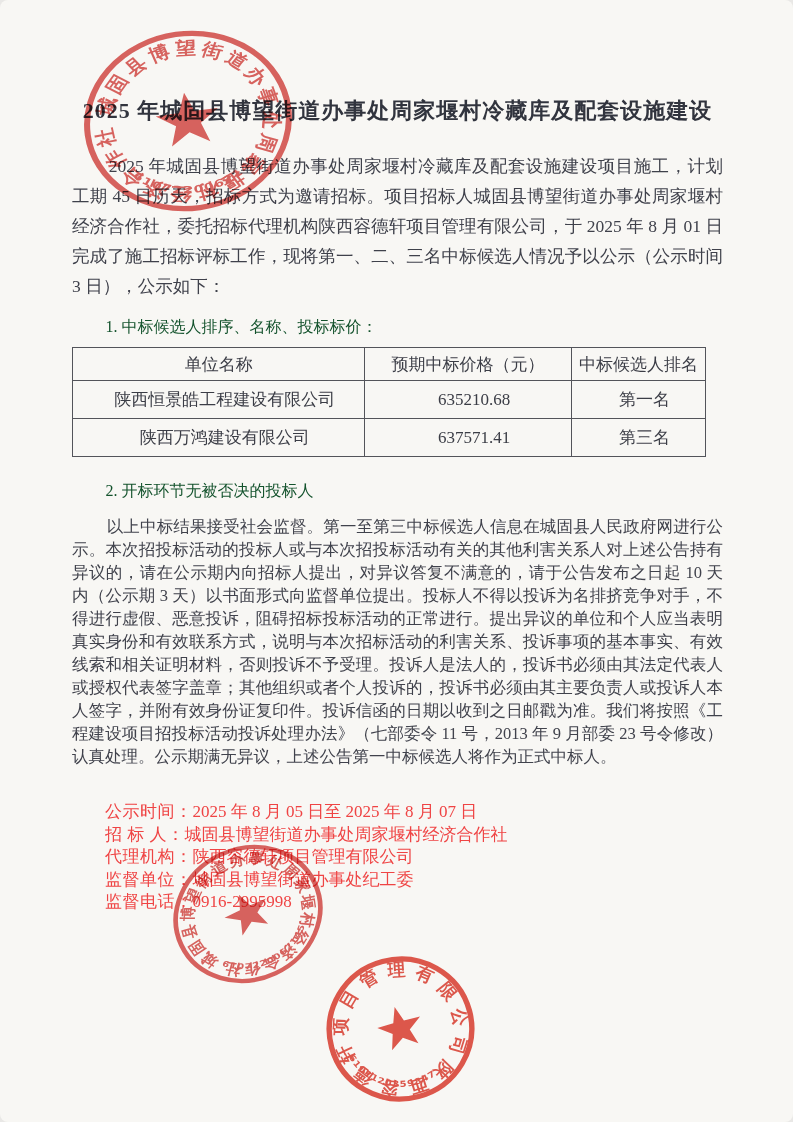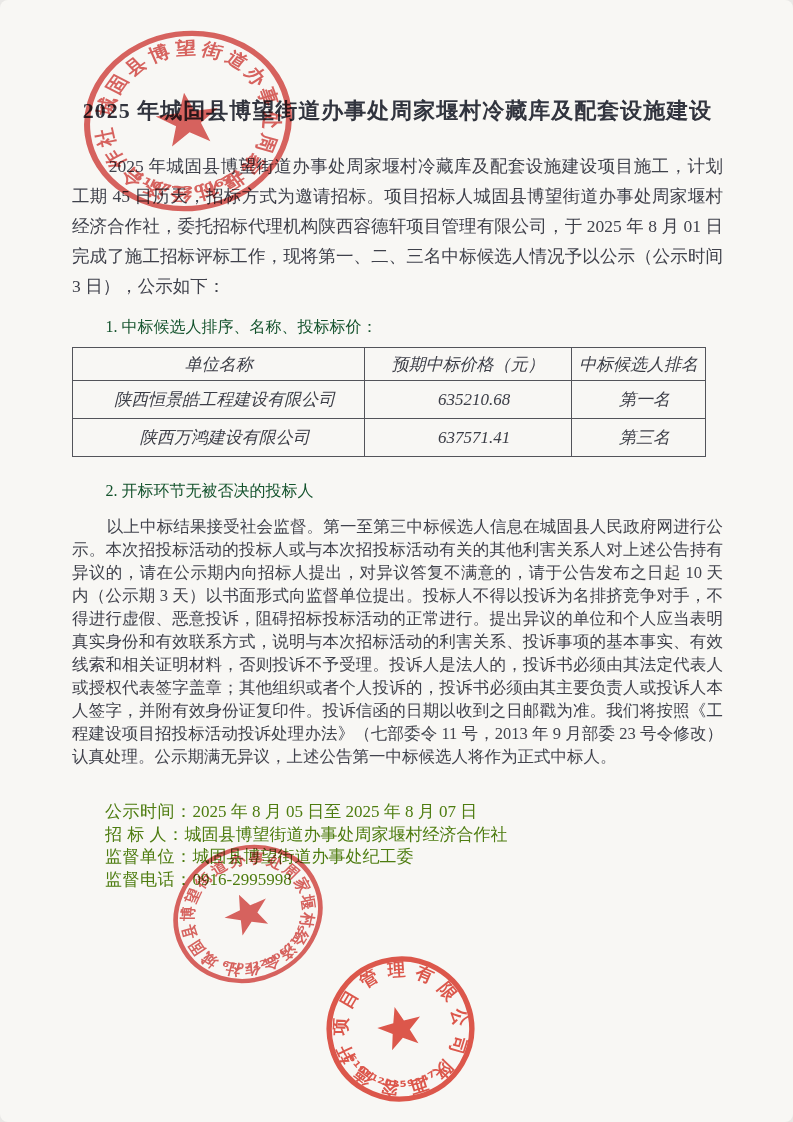--- a/index.html
+++ b/index.html
@@ -23,30 +23,30 @@
   .intro { margin-top:24px; font-size:17.5px; line-height:30px;
            text-align:justify; text-indent:2.1em; color:#3f414b; }
 
   .sec-heading { font-size:16px; color:#14532d; text-indent:2.1em; }
   .sec-heading.first { margin-top:16px; }
   .sec-heading.second { margin-top:24px; }
 
   table.bid-table { margin-top:9px; width:634px; border-collapse:collapse;
                     font-size:17px; color:#3b3d46; table-layout:fixed; }
   .bid-table th, .bid-table td { border:1px solid #53545a; text-align:center;
-                    vertical-align:middle; font-weight:normal; padding:0 4px;font-style:italic; }
+                    vertical-align:middle; font-weight:normal; padding:0 4px; }
   .bid-table th { height:33px; }
   .bid-table td { height:38px;padding-left:16px; }
   .col-name { width:46.2%; } .col-price { width:32.6%; } .col-rank { width:21.2%; }
 
   .body-long { margin-top:13px; font-size:16.5px; line-height:23px;
                text-align:justify; text-indent:2.1em; color:#40424c; }
 
   .footer { margin-top:33px; padding-left:33px; font-size:17px; line-height:22.5px;
-            color:#4d7c0f; }
+            color:#ef4444; }
   .footer-line { white-space:nowrap; }
   .flabel { letter-spacing:0.5px; }
 
   .seal { position:absolute; mix-blend-mode:multiply; opacity:.82; z-index:2;
           pointer-events:none; }
   .seal-rot { transform:rotate(var(--rot)); }
   .ring-text { font-family:"Liberation Serif","DejaVu Serif",serif; font-weight:bold; }
   .num-text  { font-family:"DejaVu Sans","Liberation Sans",sans-serif; font-weight:bold; letter-spacing:1px; }
 </style>
 </head>
@@ -89,20 +89,23 @@
     <p class="sec-heading second">2. 开标环节无被否决的投标人</p>
 
     <p class="body-long">以上中标结果接受社会监督。第一至第三中标候选人信息在城固县人民政府网进行公示。本次招投标活动的投标人或与本次招投标活动有关的其他利害关系人对上述公告持有异议的，请在公示期内向招标人提出，对异议答复不满意的，请于公告发布之日起 10 天内（公示期 3 天）以书面形式向监督单位提出。投标人不得以投诉为名排挤竞争对手，不得进行虚假、恶意投诉，阻碍招标投标活动的正常进行。提出异议的单位和个人应当表明真实身份和有效联系方式，说明与本次招标活动的利害关系、投诉事项的基本事实、有效线索和相关证明材料，否则投诉不予受理。投诉人是法人的，投诉书必须由其法定代表人或授权代表签字盖章；其他组织或者个人投诉的，投诉书必须由其主要负责人或投诉人本人签字，并附有效身份证复印件。投诉信函的日期以收到之日邮戳为准。我们将按照《工程建设项目招投标活动投诉处理办法》（七部委令 11 号，2013 年 9 月部委 23 号令修改）认真处理。公示期满无异议，上述公告第一中标候选人将作为正式中标人。</p>
 
     <div class="footer">
       <div class="footer-line">
         <span class="flabel">公示时间：</span><span>2025 年 8 月 05 日至 2025 年 8 月 07 日</span>
       </div>
       <div class="footer-line">
         <span class="flabel">招 标 人：</span><span>城固县博望街道办事处周家堰村经济合作社</span>
+      </div>
+      <div class="footer-line">
+        <span class="flabel">代理机构：</span><span>陕西容德轩项目管理有限公司</span>
       </div>
       <div class="footer-line">
         <span class="flabel">监督单位：</span><span>城固县博望街道办事处纪工委</span>
       </div>
       <div class="footer-line">
         <span class="flabel">监督电话：</span><span>0916-2995998</span>
       </div>
     </div>
   </div>
 

